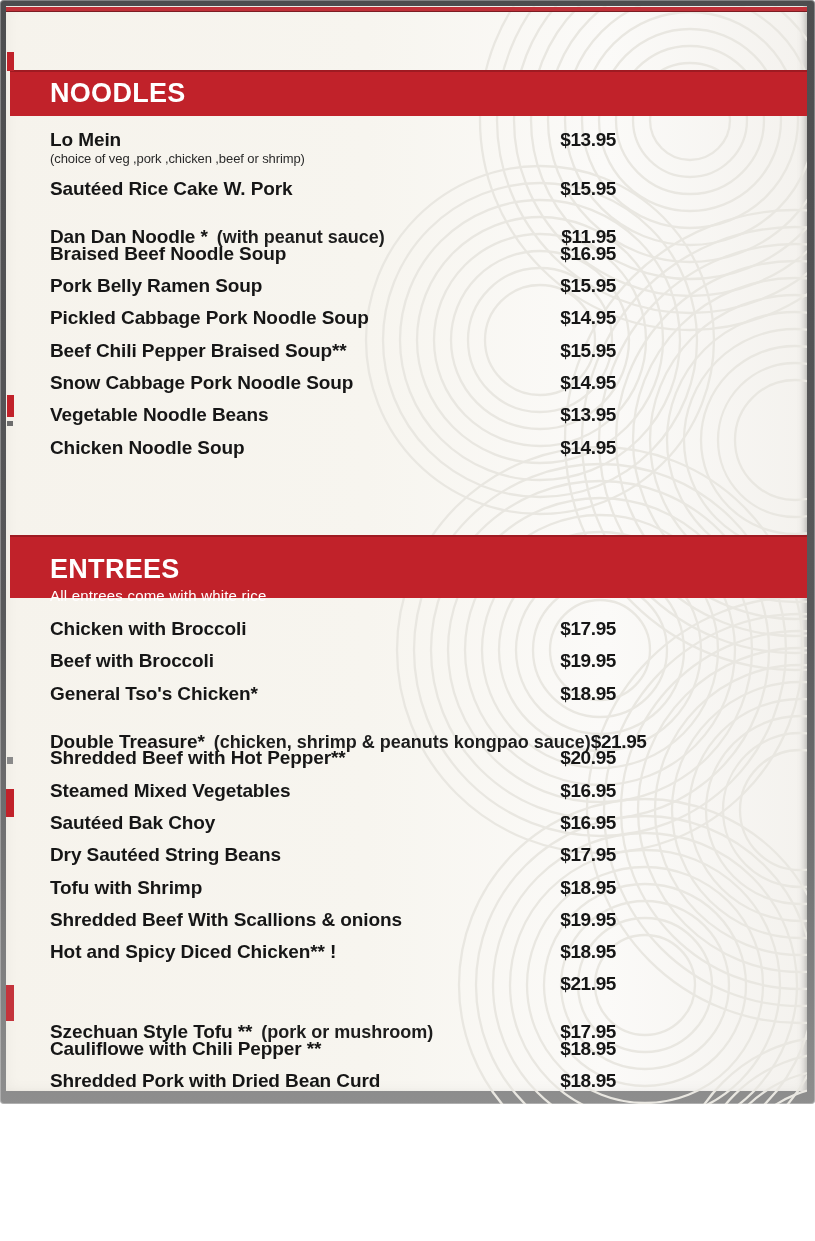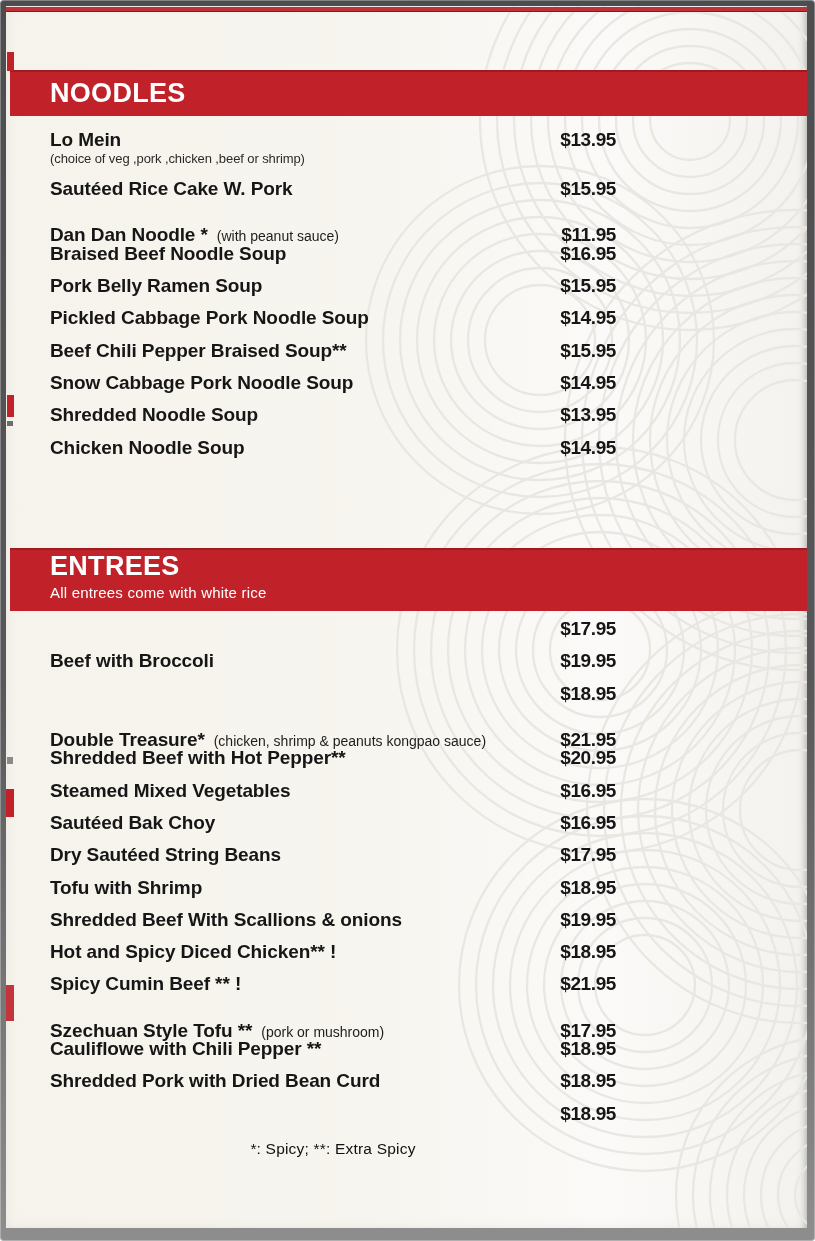--- a/index.html
+++ b/index.html
@@ -1,17 +1,17 @@
 <!DOCTYPE html>
 <html><head>
 <meta charset="utf-8">
 <style>
   html,body{margin:0;padding:0;background:#ffffff;}
   .scan{
-    position:relative;width:815px;height:1241px;overflow:hidden;
+    position:relative;width:815px;height:1104px;overflow:hidden;
     background:linear-gradient(180deg,#4d4d4f 0%,#58585a 55%,#8e8e8e 100%);
     border-radius:4px;
     box-shadow:inset 0 0 0 1px rgba(255,255,255,.3);
     font-family:"Liberation Sans",sans-serif;
     color:#161616;
   }
   .page{
     position:absolute;left:6px;top:6px;right:8px;bottom:13px;
     background:linear-gradient(90deg,#f6f3ec 0%,#f7f5ef 45%,#fbfaf8 75%,#f4f2ee 100%);
     box-shadow:inset -7px 0 9px -7px rgba(0,0,0,.35), inset 0 0 14px rgba(0,0,0,.05);
@@ -19,34 +19,34 @@
   }
   .topline{position:absolute;left:6px;right:8px;top:7px;height:4px;background:#c03038;border-bottom:1px solid #7c1d23;z-index:3;}
   .swirls{position:absolute;left:6px;top:6px;width:801px;height:1222px;z-index:1;}
   .swirls circle{fill:none;stroke:#e9e7e1;stroke-width:2.3;}
   .band{
     position:absolute;left:10px;width:797px;z-index:2;
     background:#c1222a;border-top:2px solid #9e1b22;
     color:#ffffff;box-sizing:border-box;padding-left:40px;
   }
   .band-noodles{top:70px;height:46px;display:flex;align-items:center;}
-  .band-entrees{top:548px;height:63px;padding-top:2px;}
+  .band-entrees{top:535px;height:63px;padding-top:18px;}
   .band-title{font-size:27px;font-weight:bold;letter-spacing:.3px;margin:0;line-height:1.1;}
   .band-subtitle{font-size:15px;font-weight:normal;margin-top:2px;letter-spacing:.2px;}
   .items{
     position:absolute;left:50px;width:566px;z-index:2;
     list-style:none;margin:0;padding:0;
   }
   .items-noodles{top:121px;}
   .items-entrees{top:613px;}
   .row{height:32.3px;display:flex;flex-direction:column;justify-content:center;}
   .row.tall{height:52px;}
   .line{display:flex;align-items:baseline;}
   .name{font-size:19px;font-weight:bold;letter-spacing:-.1px;white-space:nowrap;}
-  .note{font-size:14px;font-weight:normal;color:#1d1d1d;margin-left:9px;white-space:nowrap;margin-top:32px;}
+  .note{font-size:18px;font-weight:bold;color:#1d1d1d;margin-left:9px;white-space:nowrap;margin-top:32px;}
   .fill{flex:1;}
   .price{font-size:19px;font-weight:bold;letter-spacing:-.4px;white-space:nowrap;}
   .desc{font-size:13px;color:#2a2a2a;margin-top:0px;letter-spacing:-.1px;}
   .footnote{
     position:absolute;left:50px;width:566px;top:1140px;z-index:2;
     text-align:center;font-size:15.5px;color:#111;letter-spacing:.2px;
   }
   .edge-mark{position:absolute;z-index:3;}
   .em-a{left:7px;top:52px;width:7px;height:19px;background:#c1222a;}
   .em-b{left:7px;top:395px;width:7px;height:22px;background:#c1222a;}
@@ -235,21 +235,21 @@
       <span class="name">Snow Cabbage Pork Noodle Soup</span>
 
       <span class="fill"></span>
       <span class="price">$14.95</span>
     </div>
 
   </li>
 
   <li class="row">
     <div class="line">
-      <span class="name">Shredded Noodle Soup</span>
+      <span class="name">Vegetable Noodle Beans</span>
 
       <span class="fill"></span>
       <span class="price">$13.95</span>
     </div>
 
   </li>
 
   <li class="row">
     <div class="line">
       <span class="name">Chicken Noodle Soup</span>
@@ -262,39 +262,41 @@
 </ul>
 
   <header class="band band-entrees">
     <h2 class="band-title">ENTREES</h2>
     <div class="band-subtitle">All entrees come with white rice</div>
   </header>
 
   <ul class="items items-entrees">
   <li class="row">
     <div class="line">
+      <span class="name">Chicken with Broccoli</span>
 
       <span class="fill"></span>
       <span class="price">$17.95</span>
     </div>
 
   </li>
 
   <li class="row">
     <div class="line">
       <span class="name">Beef with Broccoli</span>
 
       <span class="fill"></span>
       <span class="price">$19.95</span>
     </div>
 
   </li>
 
   <li class="row">
     <div class="line">
+      <span class="name">General Tso's Chicken*</span>
 
       <span class="fill"></span>
       <span class="price">$18.95</span>
     </div>
 
   </li>
 
   <li class="row">
     <div class="line">
       <span class="name">Double Treasure*</span>
@@ -370,21 +372,20 @@
       <span class="name">Hot and Spicy Diced Chicken** !</span>
 
       <span class="fill"></span>
       <span class="price">$18.95</span>
     </div>
 
   </li>
 
   <li class="row">
     <div class="line">
-      <span class="name">Spicy Cumin Beef ** !</span>
 
       <span class="fill"></span>
       <span class="price">$21.95</span>
     </div>
 
   </li>
 
   <li class="row">
     <div class="line">
       <span class="name">Szechuan Style Tofu **</span>

